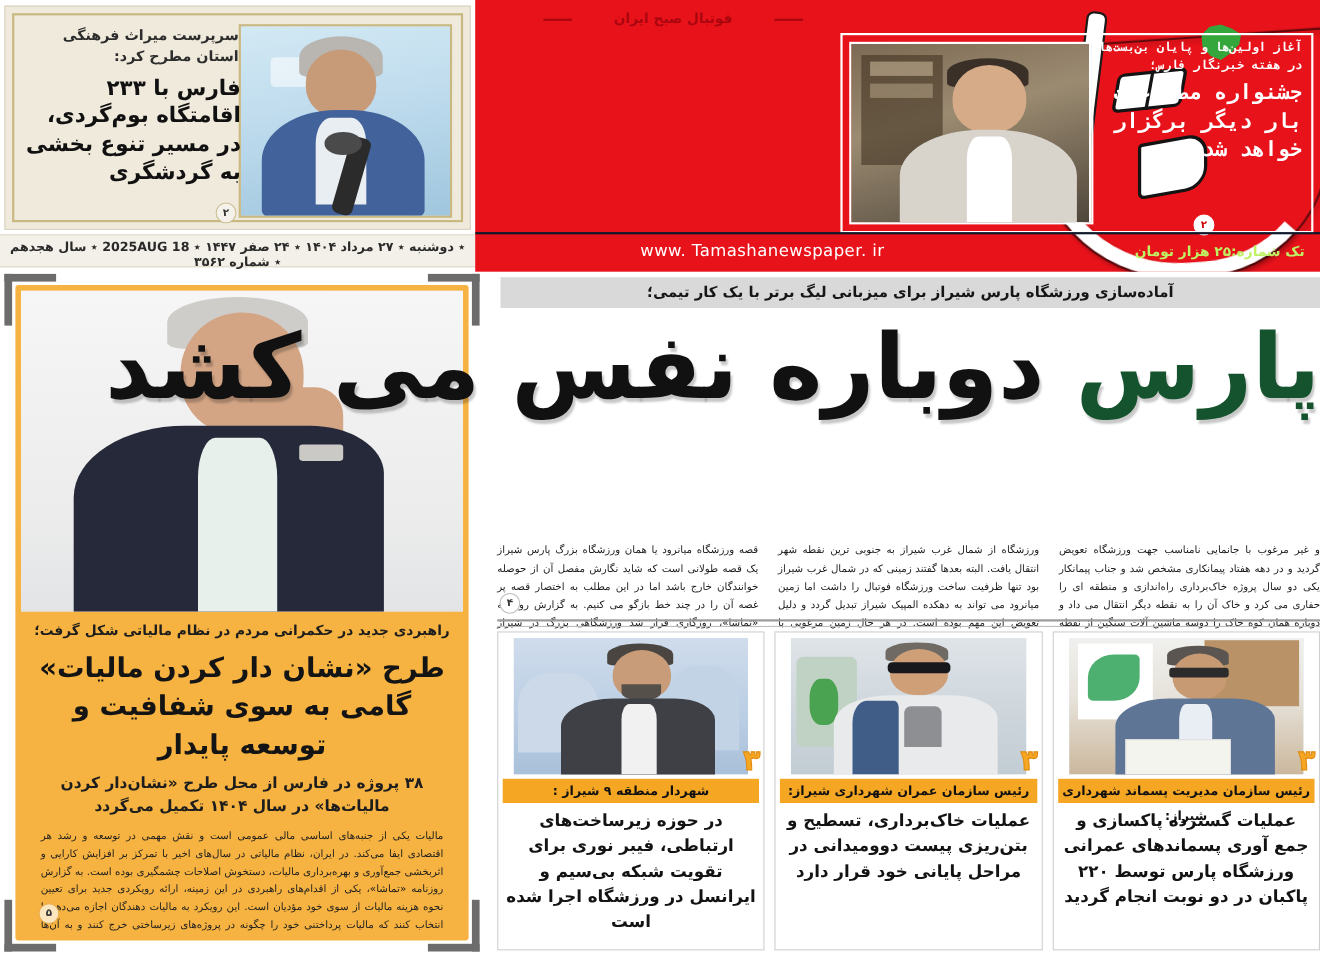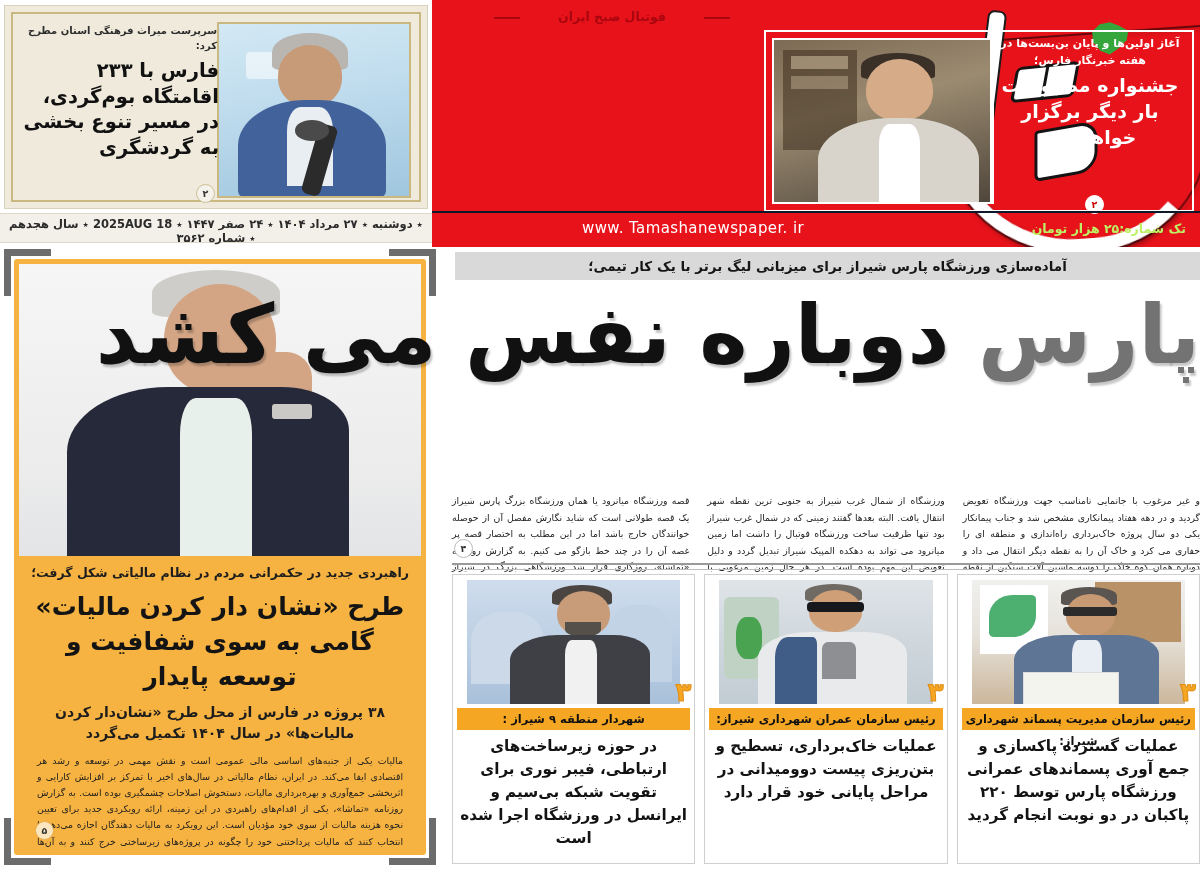--- a/index.html
+++ b/index.html
@@ -32,21 +32,21 @@
     position:absolute;right:8px;top:8px;width:190px;height:172px;
     border:2px solid #c9b981;
     overflow:hidden;
     background:linear-gradient(170deg,#cfe6f2 0%,#bcd9ec 40%,#a9c9df 100%);
   }
   .teaser-left .txtwrap{
     position:absolute;left:10px;top:8px;width:196px;height:178px;
     text-align:right;
   }
   .tl-kicker{
-    font-size:10px;line-height:1.45;color:#2c2c2c;font-weight:600;
+    font-size:13px;line-height:1.45;color:#2c2c2c;font-weight:600;
     margin:2px 2px 5px 2px;
   }
   .tl-title{
     font-size:19.5px;line-height:1.32;color:#111;font-weight:bold;
     letter-spacing:-0.3px;
   }
 
   
   .pagebadge{
     width:19px;height:19px;border-radius:50%;
@@ -136,21 +136,21 @@
     position:absolute;right:6px;top:30px;width:430px;height:182px;
     border:2px solid #ffffff;
     box-sizing:border-box;
   }
   .teaser-right .photo{
     position:absolute;left:6px;top:6px;width:222px;height:166px;
     border:2px solid #ffffff;box-sizing:border-box;overflow:hidden;
     background:linear-gradient(160deg,#6b5b4a 0%,#8a7a63 45%,#5d5348 100%);
   }
   .teaser-right .txtwrap{
-    position:absolute;right:8px;top:4px;width:188px;text-align:center;color:#fff;
+    position:absolute;right:8px;top:4px;width:188px;text-align:right;color:#fff;font-family:Liberation Mono, monospace;
   }
   .tr-kicker{font-size:11px;line-height:1.5;font-weight:600;margin-bottom:4px;}
   .tr-title{font-size:19px;line-height:1.36;font-weight:bold;letter-spacing:-0.4px;}
   .tr-divider{
     position:absolute;right:200px;top:8px;bottom:8px;width:2px;background:#fff;
   }
 
   
   .mh-strip{
     position:absolute;left:0;bottom:0;width:768px;height:34px;
@@ -224,21 +224,21 @@
     text-align:center;line-height:28px;box-sizing:border-box;
   }
   .lead-head{
     position:absolute;left:10px;top:38px;width:750px;height:160px;
     text-align:center;
     font-size:82px;font-weight:bold;line-height:1.22;
     letter-spacing:-3px;color:#111111;
     text-shadow:2px 3px 2px rgba(0,0,0,.22);
     white-space:nowrap;
   }
-  .lead-head .hl{color:#737373;}
+  .lead-head .hl{color:#14532d;}
 
   .lead-body{
     position:absolute;left:12px;top:205px;width:748px;height:105px;
     display:flex;flex-direction:row-reverse;gap:18px;
   }
   .lead-body .col{
     flex:1;font-size:9.3px;line-height:1.78;color:#1c1c1c;text-align:justify;
     position:relative;
     margin-top:41px;
   }

